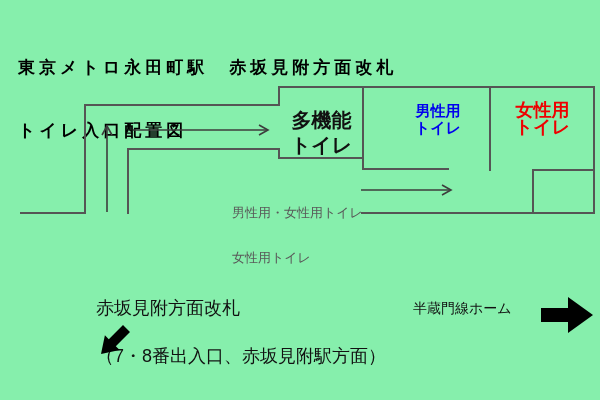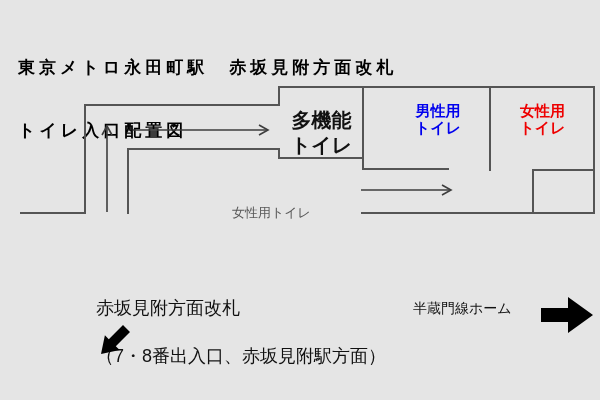--- a/index.html
+++ b/index.html
@@ -1,31 +1,31 @@
 <!DOCTYPE html>
 <html><head>
 <meta charset="utf-8">
 <style>
   html,body{margin:0;padding:0;background:#ffffff;}
   .stage{
-    position:relative;width:600px;height:400px;background:#e5e5e5;overflow:hidden;
+    position:relative;width:600px;height:400px;background:#86efac;overflow:hidden;
     font-family:"Liberation Sans","DejaVu Sans",sans-serif;color:#111111;
   }
   .abs{position:absolute;}
   .wall{position:absolute;background:#555555;}
   
   .title{left:18px;top:15px;font-size:17px;font-weight:bold;letter-spacing:4px;
          line-height:21px;color:#000000;white-space:pre;}
   
   .slope1-label{left:88px;top:105px;font-size:15px;letter-spacing:0.5px;color:#1a1a1a;white-space:pre;}
   .room-label{display:flex;flex-direction:column;align-items:center;justify-content:center;
               text-align:center;font-weight:bold;white-space:pre;}
   .multi-label{left:280px;top:88px;width:83px;height:89px;font-size:20px;line-height:25px;color:#111111;}
   .mens-label{left:364px;top:100px;width:148px;height:38px;font-size:15px;line-height:17px;color:#0000ee;}
-  .womens-label{left:491px;top:100px;width:103px;height:38px;font-size:15px;line-height:17px;color:#ee0000;}
+  .womens-label{left:491px;top:100px;width:103px;height:38px;font-size:18px;line-height:17px;color:#ee0000;}
   .slope2-label{left:232px;top:175px;font-size:13px;line-height:15px;color:#595959;white-space:pre;}
   
   .gate-label{left:96px;top:268px;font-size:18px;line-height:16px;color:#111111;white-space:pre;}
   .platform-label{left:413px;top:266px;font-size:14px;line-height:17px;color:#111111;white-space:pre;}
   svg{display:block;overflow:visible;}
 </style>
 </head>
 <body>
 
 <div class="stage">
@@ -62,20 +62,21 @@
     <div>男性用</div>
     <div>トイレ</div>
   </div>
 
   <div class="abs room-label womens-label">
     <div>女性用</div>
     <div>トイレ</div>
   </div>
 
   <div class="abs slope2-label">
+    <div>男性用・女性用トイレ</div>
     <div>女性用トイレ</div>
   </div>
 
   <svg class="abs" style="left:99px;top:124px;" width="16" height="90" viewBox="0 0 16 90">
     <line x1="8" y1="88" x2="8" y2="3" stroke="#3d3d3d" stroke-width="1.6"></line>
     <polyline points="3,11 8,2 13,11" fill="none" stroke="#3d3d3d" stroke-width="1.6"></polyline>
   </svg>
 
   <svg class="abs" style="left:133px;top:123px;" width="140" height="14" viewBox="0 0 140 14">
     <line x1="0" y1="7" x2="134" y2="7" stroke="#3d3d3d" stroke-width="1.6"></line>

